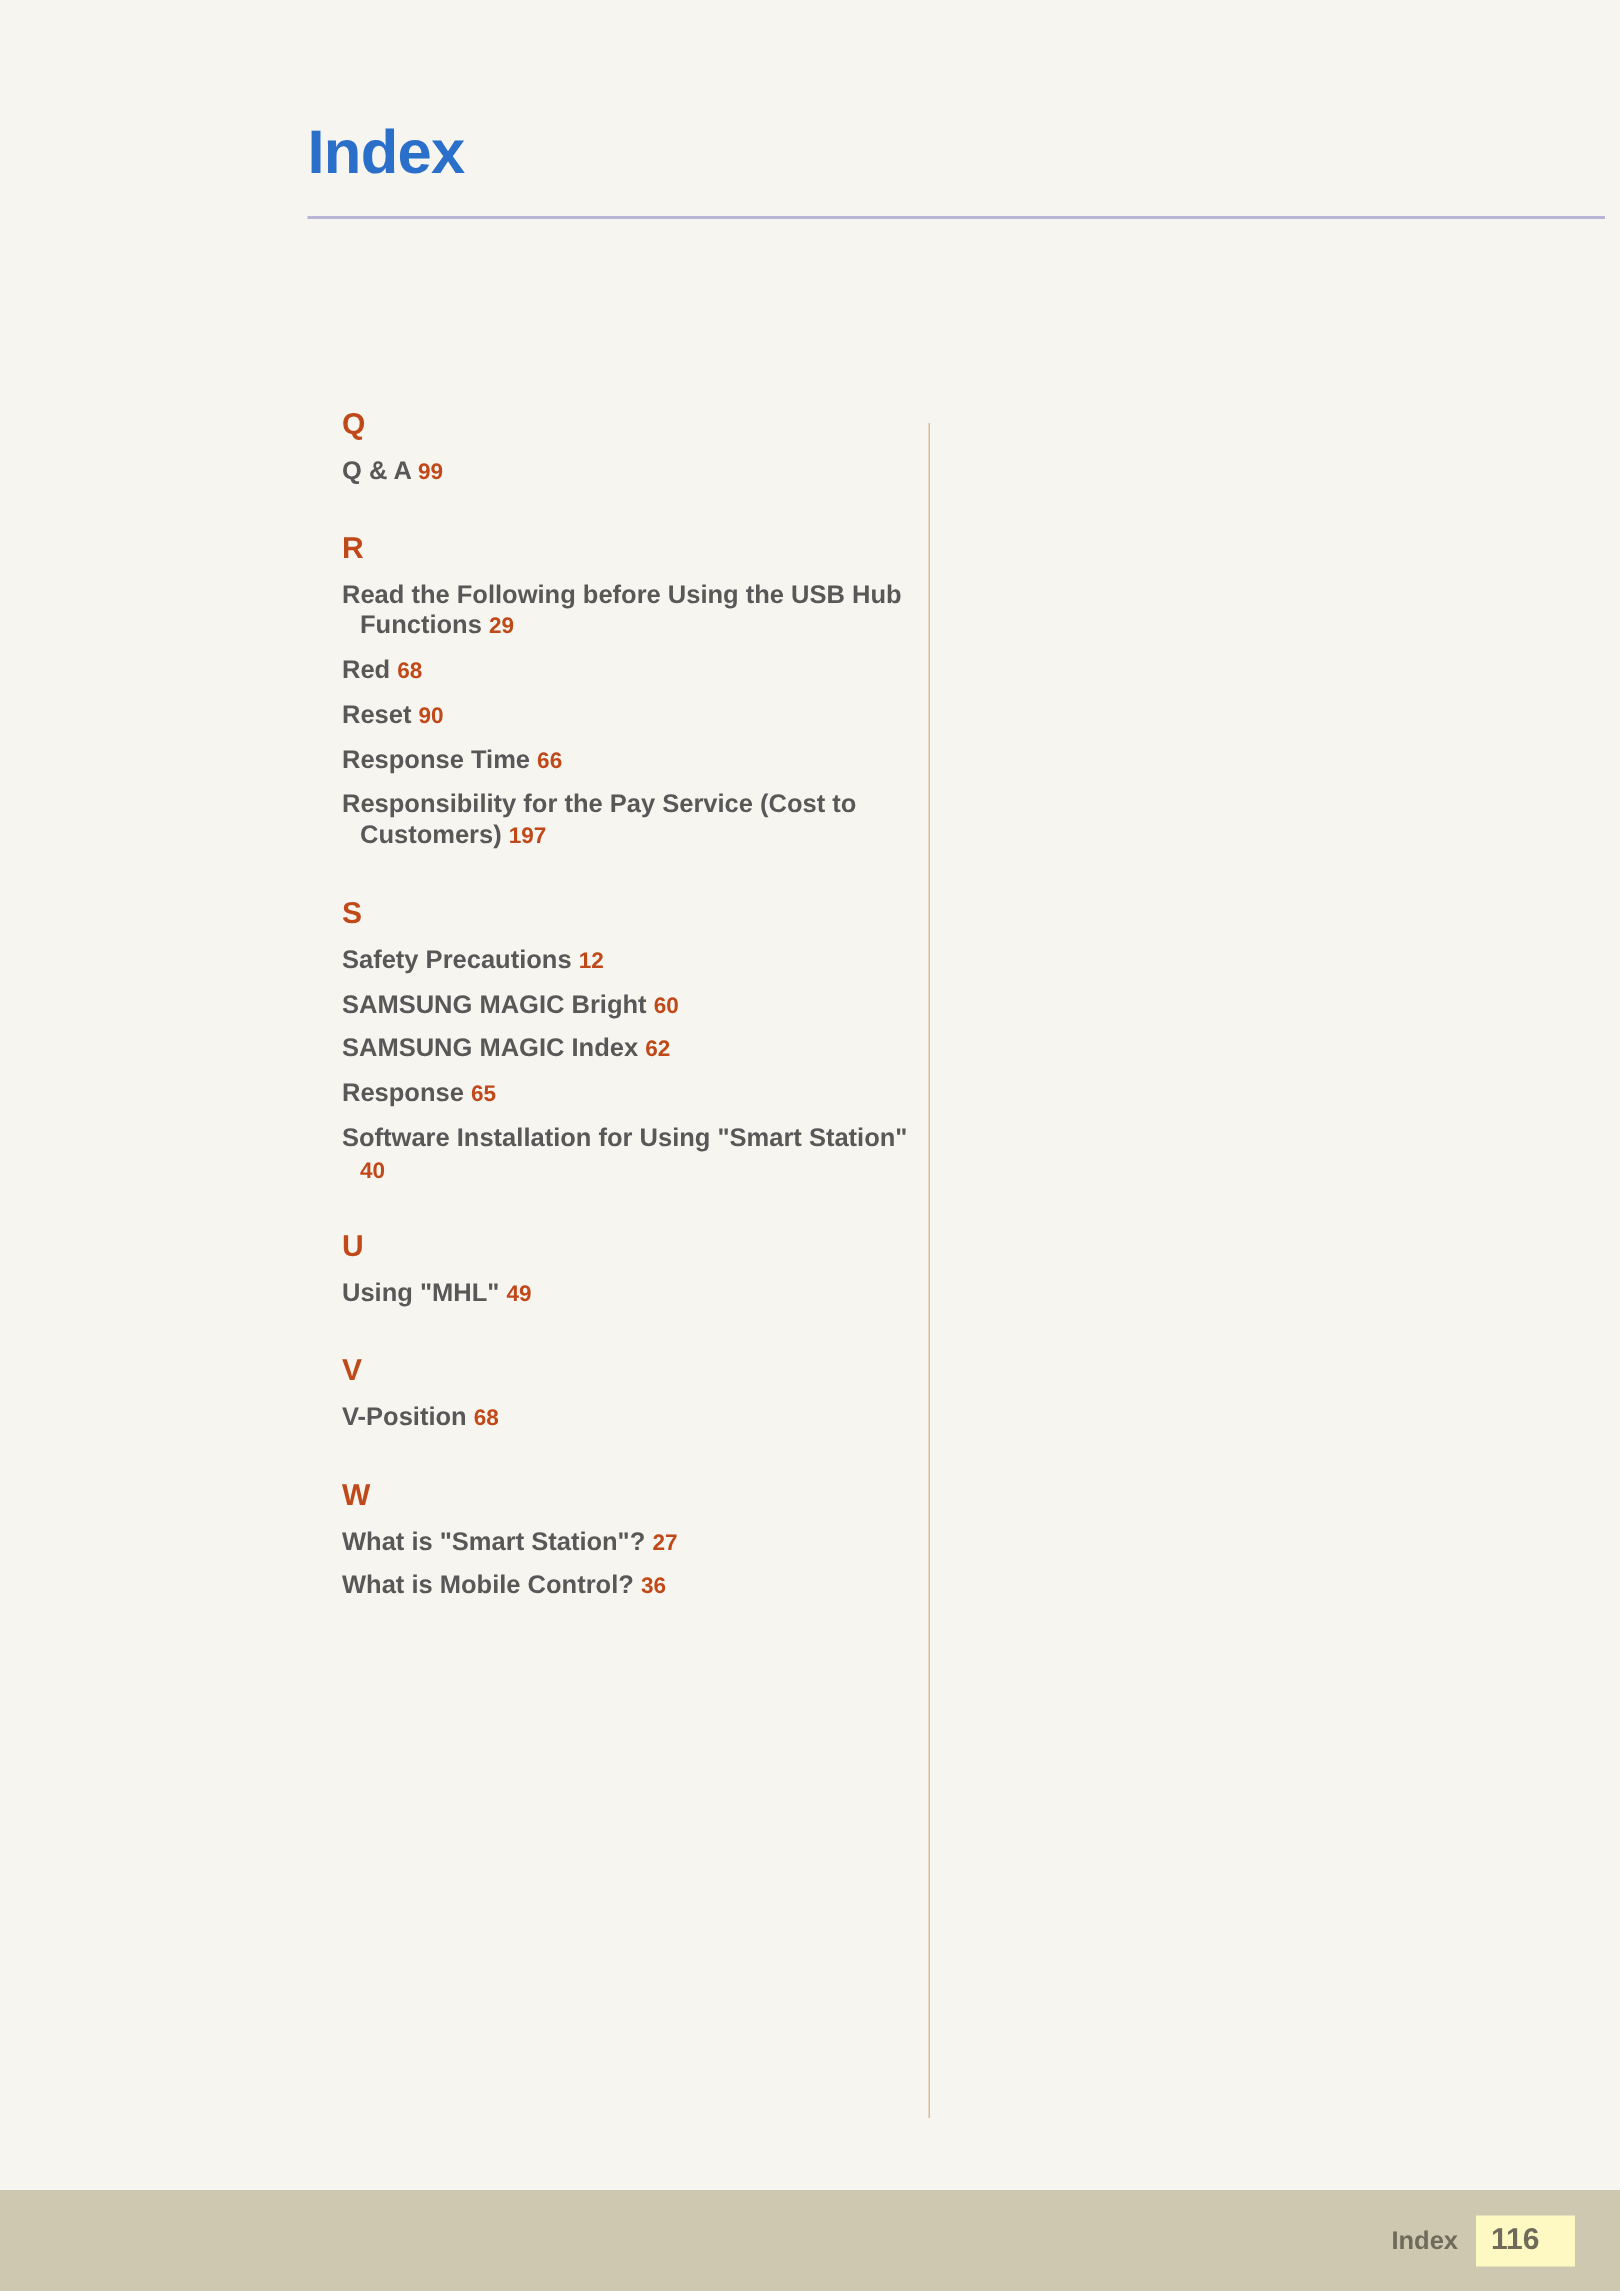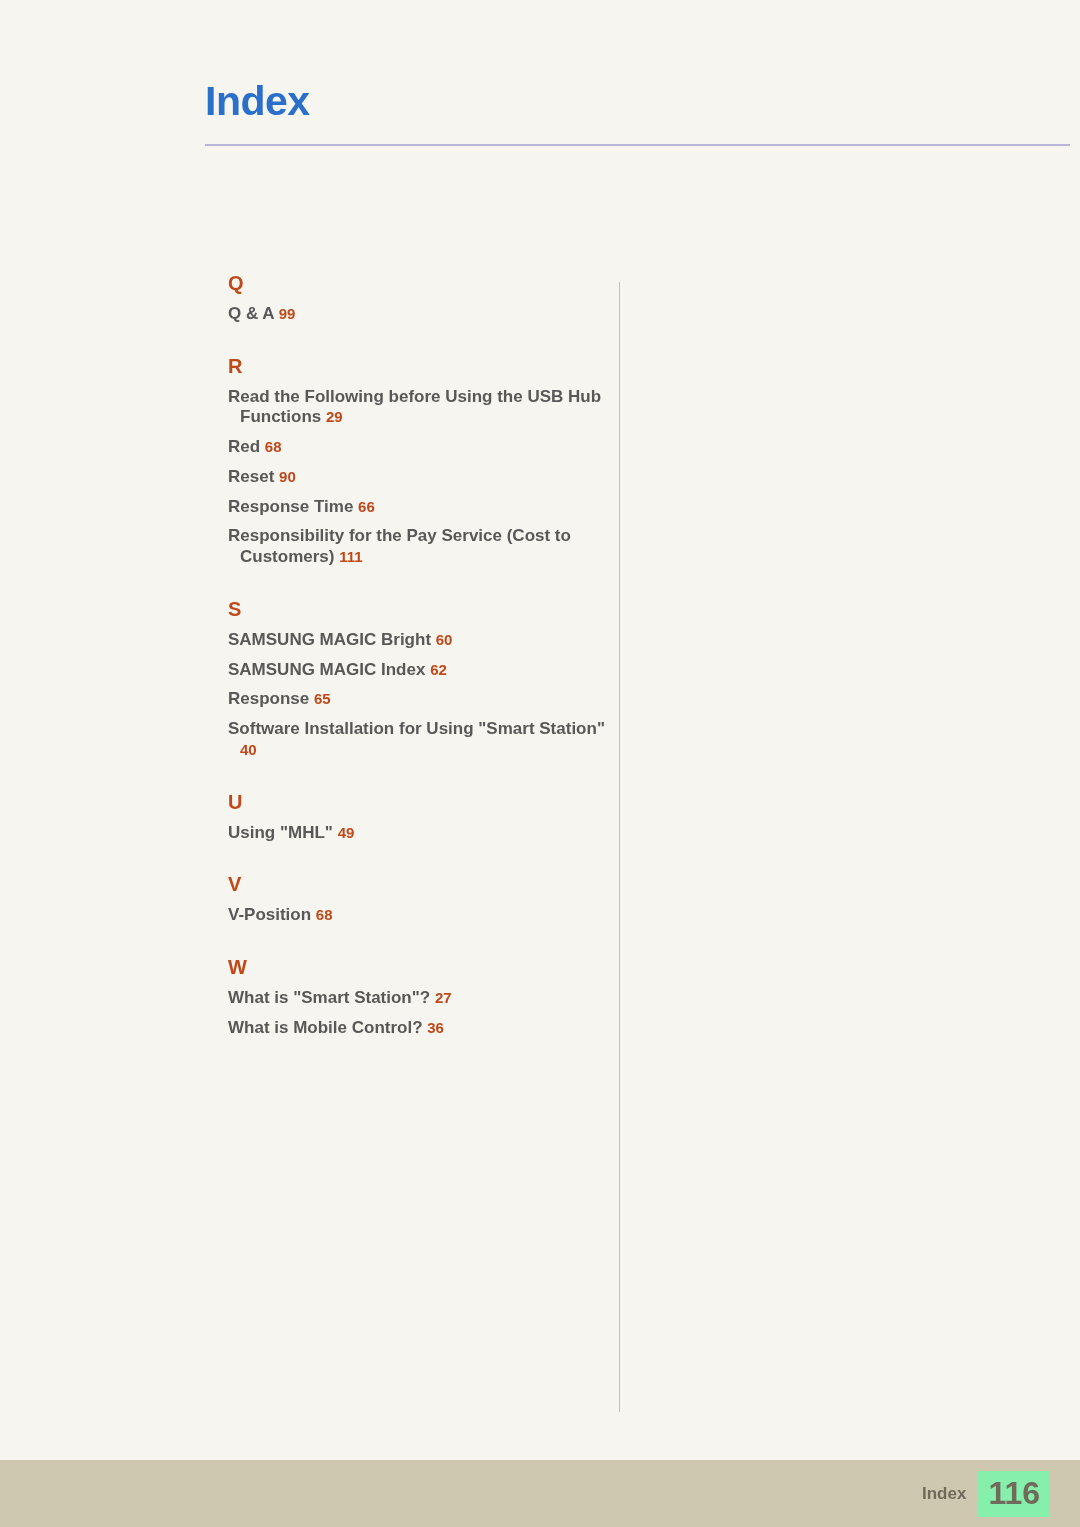--- a/index.html
+++ b/index.html
@@ -116,23 +116,23 @@
     align-items: center;
     justify-content: flex-end;
   }
   .footer-label {
     font-size: 17px;
     font-weight: bold;
     color: #6f6a5a;
     margin-right: 12px;
   }
   .footer-num-box {
-    background: #86efac;
+    background: #fef9c3;
     color: #6f6a5a;
-    font-size: 32px;
+    font-size: 20px;
     font-weight: bold;
     padding: 6px 10px 8px 10px;
     min-width: 46px;
     line-height: 1;
   }
 </style>
 </head>
 <body>
 
 <div class="page">
@@ -148,22 +148,23 @@
   <div class="column-rule"></div>
 
   <div class="index-body" id="index-body">
       <div class="letter first">Q</div>
       <div class="entry indent2"><span class="label">Q &amp; A</span> <span class="pg">99</span></div>
       <div class="letter">R</div>
       <div class="entry indent2"><span class="label">Read the Following before Using the USB Hub Functions</span> <span class="pg">29</span></div>
       <div class="entry indent2"><span class="label">Red</span> <span class="pg">68</span></div>
       <div class="entry indent2"><span class="label">Reset</span> <span class="pg">90</span></div>
       <div class="entry indent2"><span class="label">Response Time</span> <span class="pg">66</span></div>
-      <div class="entry indent2"><span class="label">Responsibility for the Pay Service (Cost to Customers)</span> <span class="pg">111</span></div>
+      <div class="entry indent2"><span class="label">Responsibility for the Pay Service (Cost to Customers)</span> <span class="pg">197</span></div>
       <div class="letter">S</div>
+      <div class="entry indent2"><span class="label">Safety Precautions</span> <span class="pg">12</span></div>
       <div class="entry indent2"><span class="label">SAMSUNG MAGIC Bright</span> <span class="pg">60</span></div>
       <div class="entry indent2"><span class="label">SAMSUNG MAGIC Index</span> <span class="pg">62</span></div>
       <div class="entry indent2"><span class="label">Response</span> <span class="pg">65</span></div>
       <div class="entry indent2"><span class="label">Software Installation for Using "Smart Station"</span> <span class="pg">40</span></div>
       <div class="letter">U</div>
       <div class="entry indent2"><span class="label">Using "MHL"</span> <span class="pg">49</span></div>
       <div class="letter">V</div>
       <div class="entry indent2"><span class="label">V-Position</span> <span class="pg">68</span></div>
       <div class="letter">W</div>
       <div class="entry indent2"><span class="label">What is "Smart Station"?</span> <span class="pg">27</span></div>

